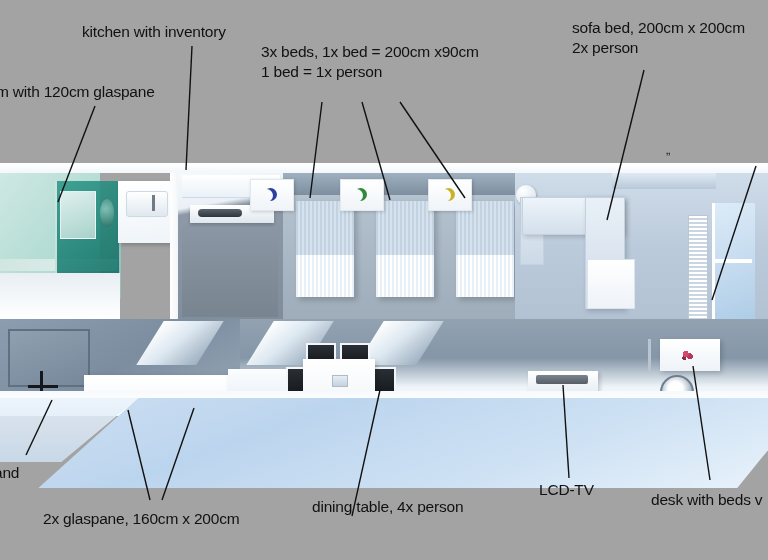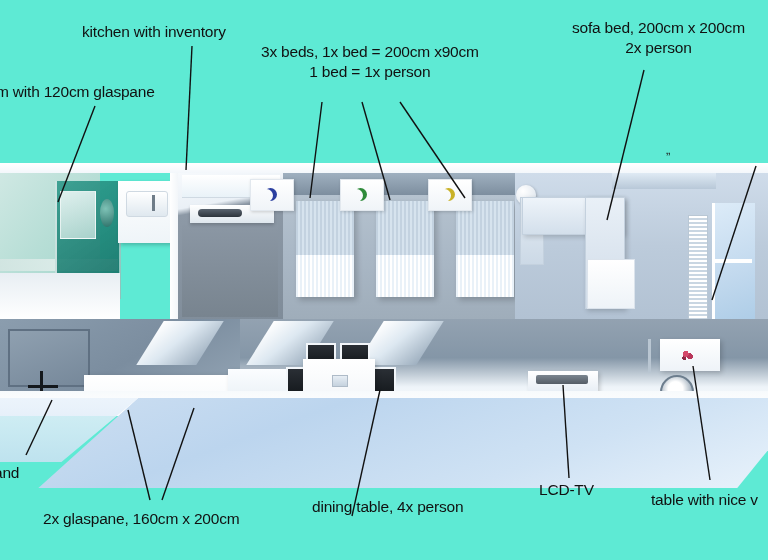--- a/index.html
+++ b/index.html
@@ -4,36 +4,36 @@
 <style>
   html, body {
     margin: 0;
     padding: 0;
     background: #ffffff;
   }
   #stage {
     position: relative;
     width: 768px;
     height: 560px;
-    background: #5eead4;
+    background: #a3a3a3;
     overflow: hidden;
     font-family: "Liberation Sans", sans-serif;
     color: #1a1a1a;
   }
 
   
   .annot {
     position: absolute;
     font-size: 15.5px;
     line-height: 20px;
     letter-spacing: -0.2px;
     color: #111111;
     white-space: pre;
   }
-  .annot.center { text-align: center; }
+  .annot.center { }
 
   .quote-mark {
     position: absolute;
     font-size: 13px;
     color: #222;
   }
 
   
   #leaders {
     position: absolute;
@@ -470,15 +470,15 @@
   <div class="quote-mark" style="left:666px; top:142px">„</div>
 
   <div class="annot" style="left:-6px; top:463px">and</div>
 
   <div class="annot" style="left:43px; top:509px">2x glaspane, 160cm x 200cm</div>
 
   <div class="annot" style="left:312px; top:497px">dining table, 4x person</div>
 
   <div class="annot" style="left:539px; top:480px">LCD-TV</div>
 
-  <div class="annot" style="left:651px; top:490px">table with nice v</div>
+  <div class="annot" style="left:651px; top:490px">desk with beds v</div>
 
 </div>
 
 </body></html>

